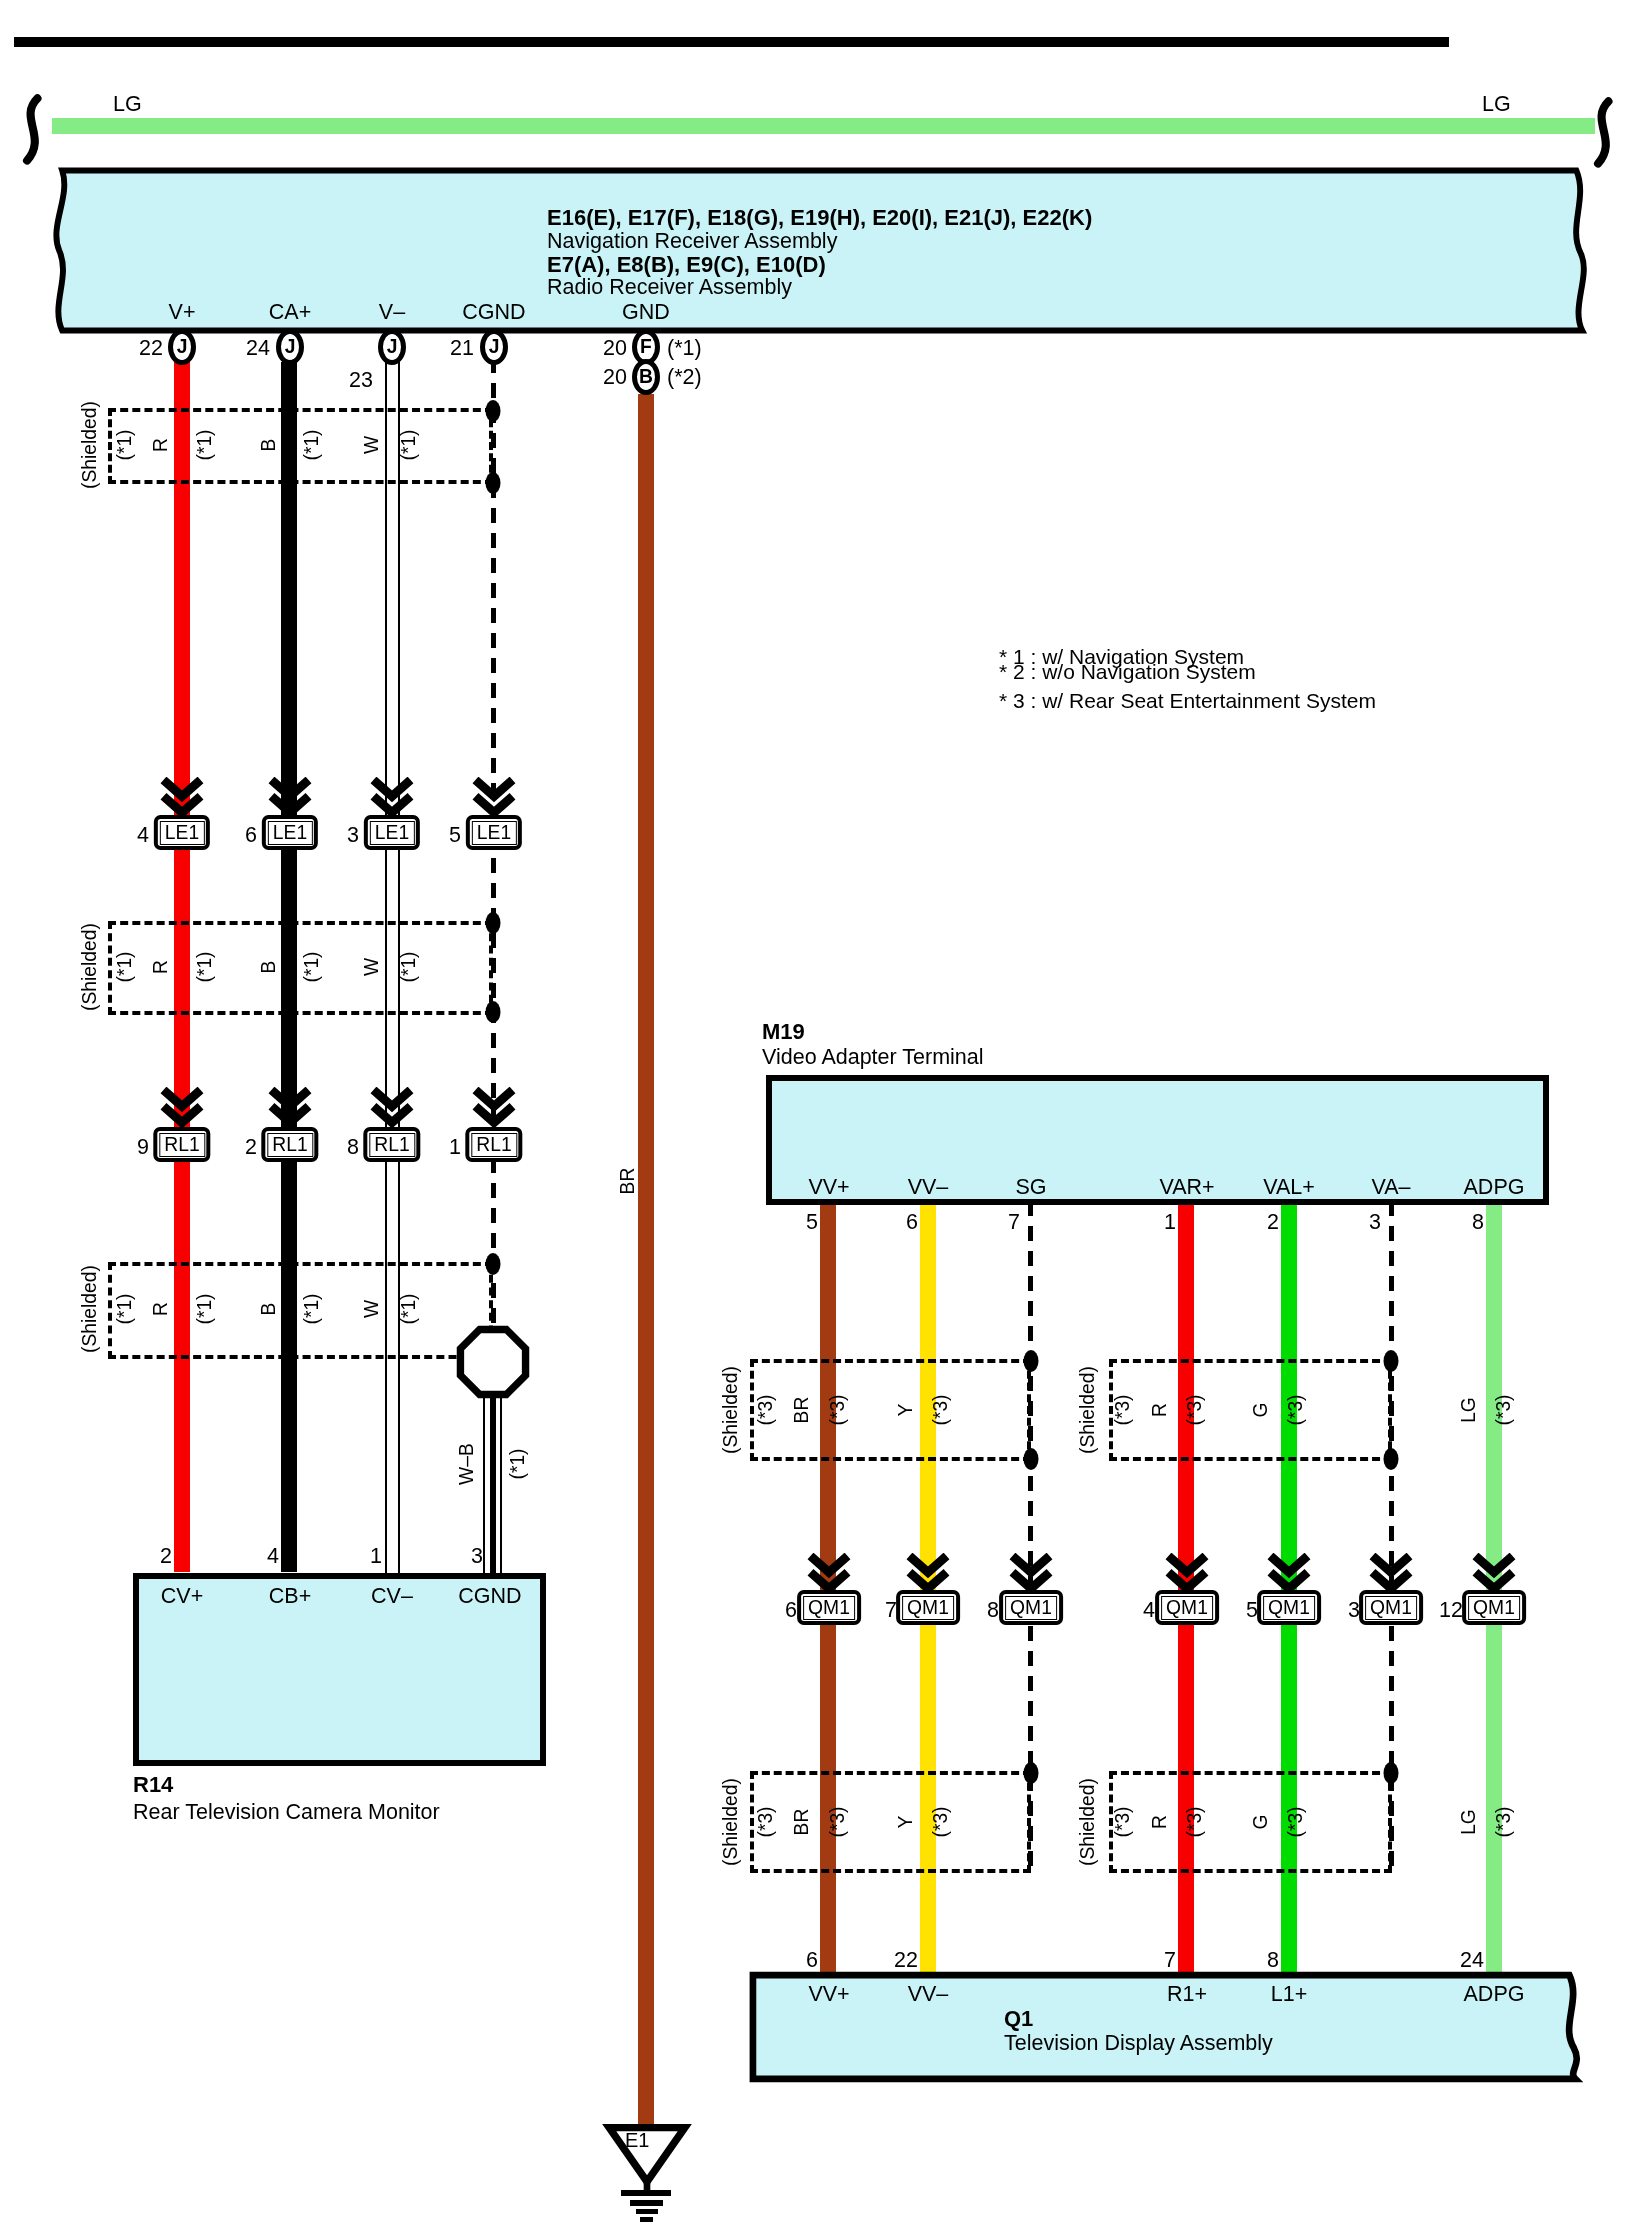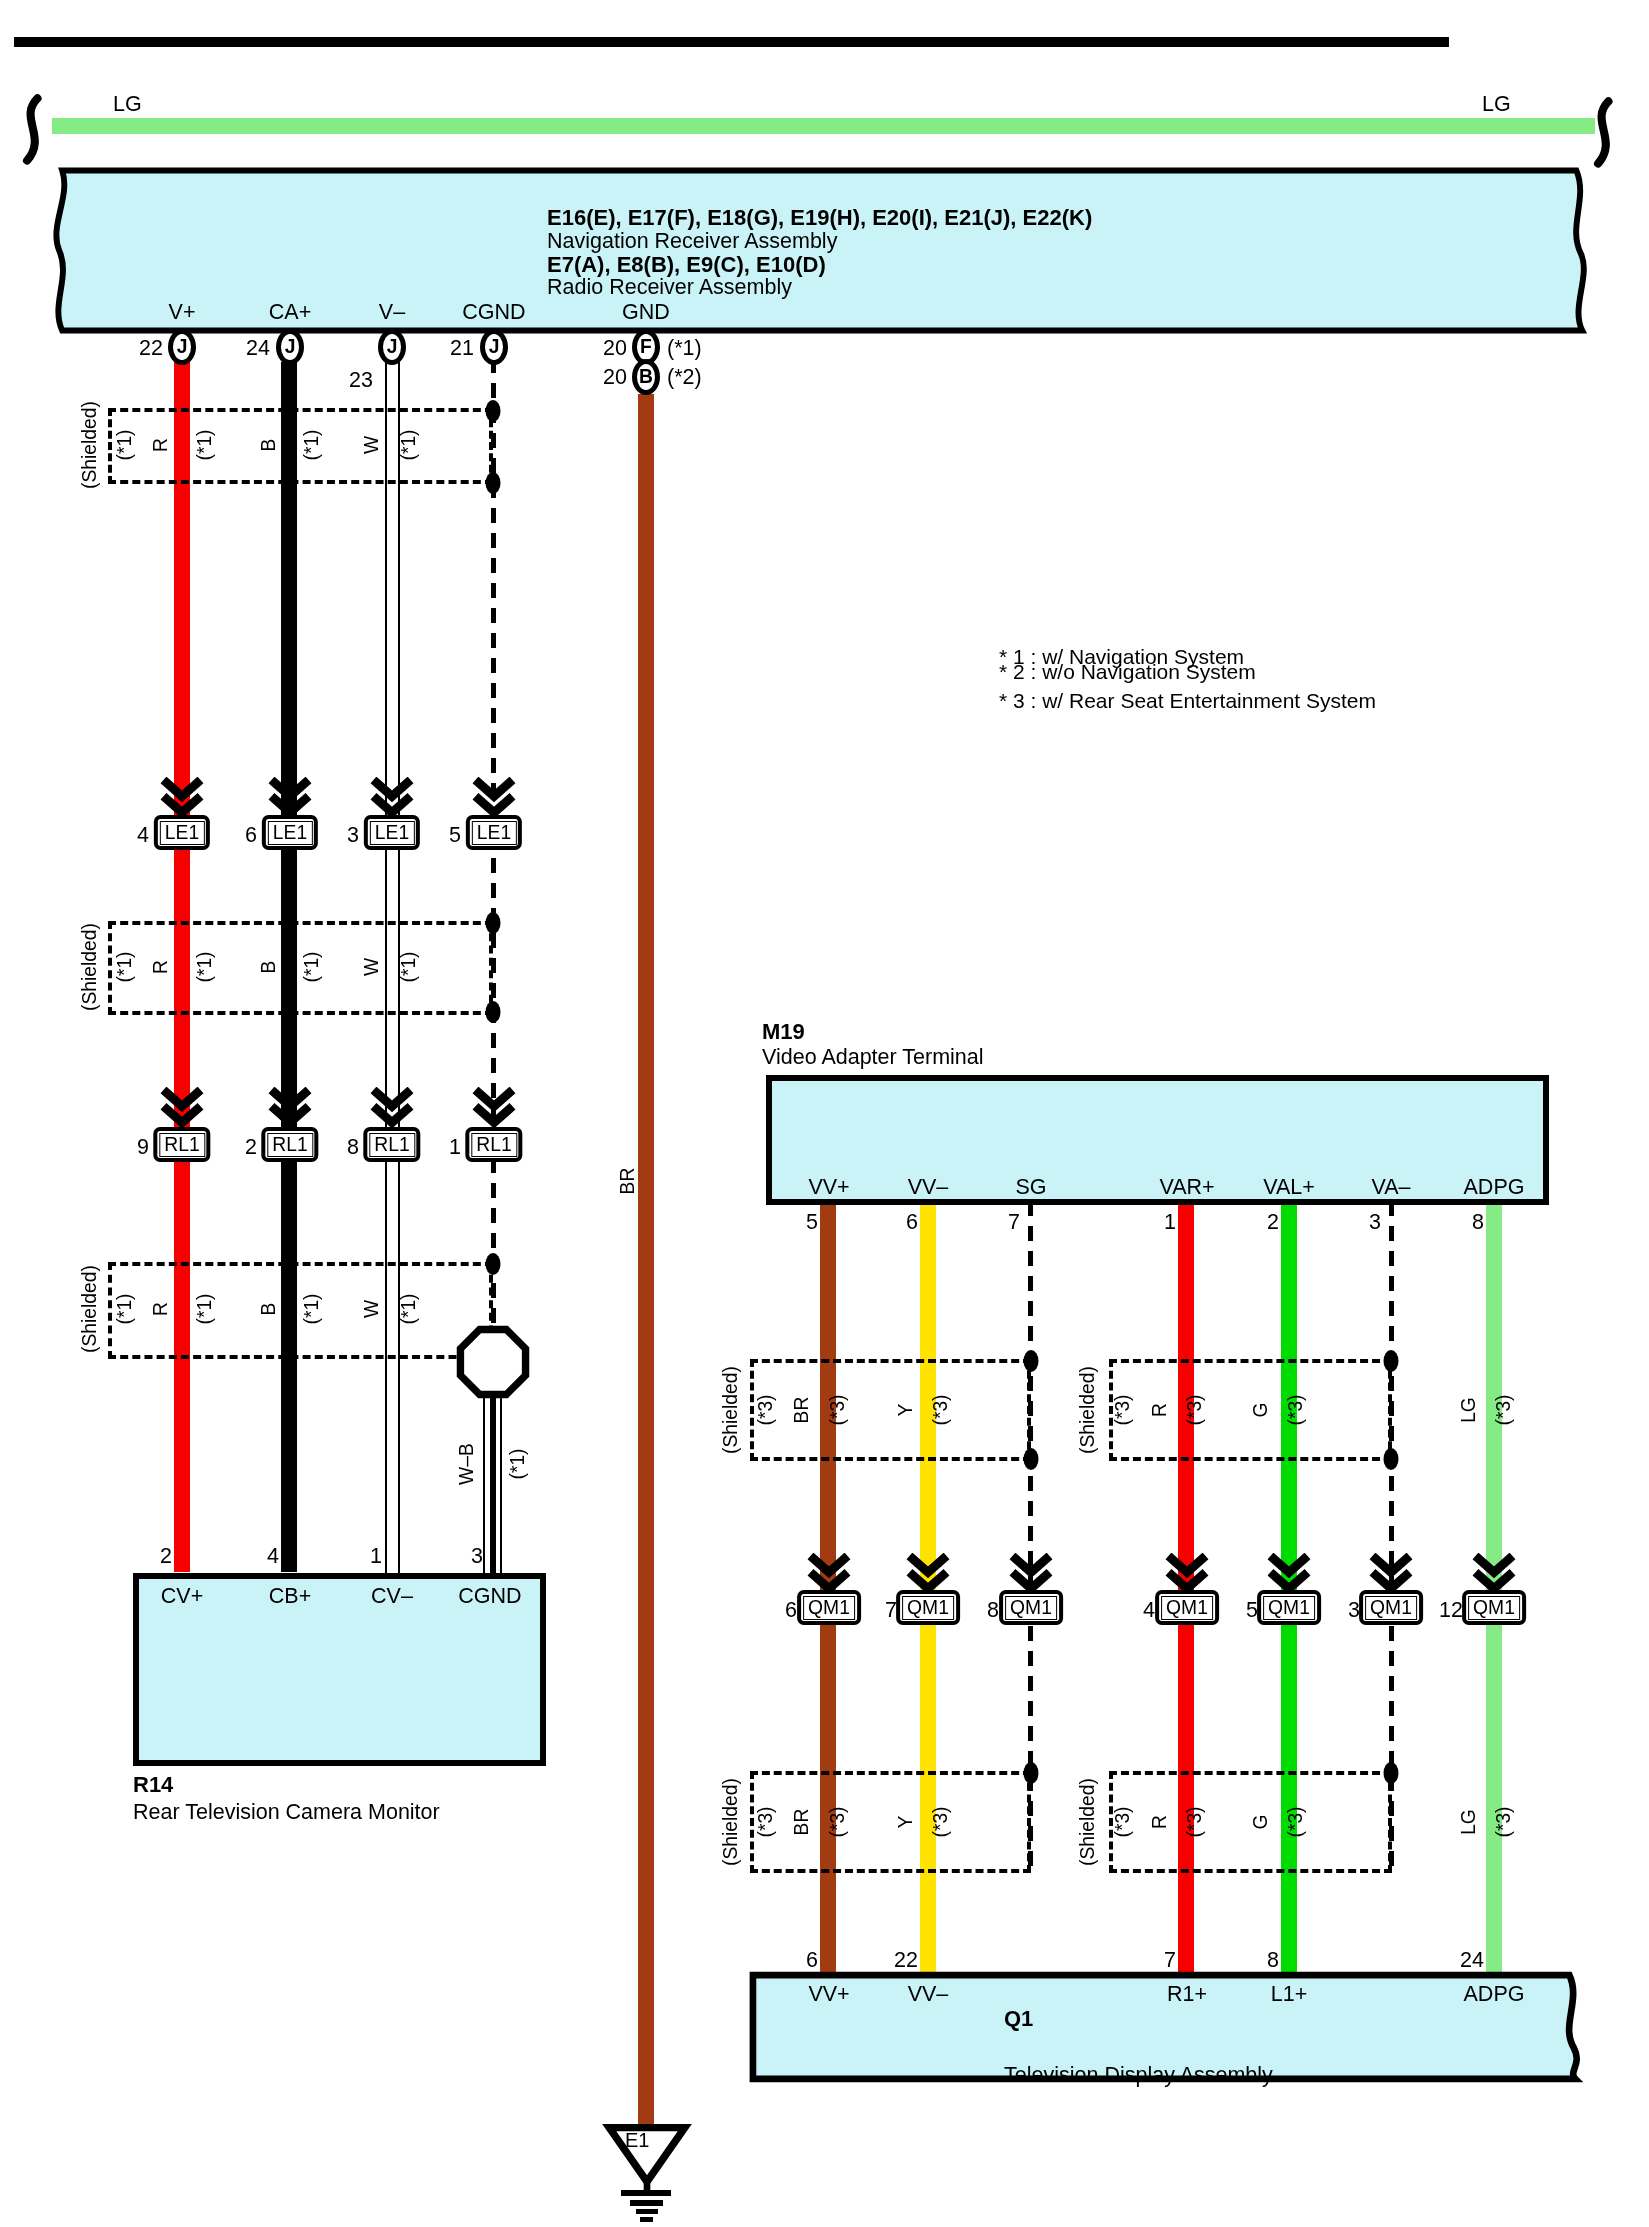--- a/index.html
+++ b/index.html
@@ -387,21 +387,21 @@
     <svg width="855" height="116" viewBox="0 0 1152 156">
       <path d="M 8 8 L 1108 8 C 1124 42 1096 76 1114 106 C 1126 128 1106 138 1116 148 L 8 148 Z" fill="#C9F3F7" stroke="#000" stroke-width="9"></path>
     </svg>
   </div>
   <div class="lab c" style="left:829px;top:1982px;">VV+</div>
   <div class="lab c" style="left:928px;top:1982px;">VV–</div>
   <div class="lab c" style="left:1187px;top:1982px;">R1+</div>
   <div class="lab c" style="left:1289px;top:1982px;">L1+</div>
   <div class="lab c" style="left:1494px;top:1982px;">ADPG</div>
   <div class="lab b" style="left:1004px;top:2006px;font-size:22px;">Q1</div>
-  <div class="lab" style="left:1004px;top:2031px;margin-top:32px;">Television Display Assembly</div>
+  <div class="lab" style="left:1004px;top:2031px;">Television Display Assembly</div>
 
   <div class="abs" style="left:600px;top:2121px;z-index:5;">
     <svg width="94" height="77" viewBox="0 0 126 104">
       <polygon points="12,9 114,9 63,82" fill="#fff" stroke="#000" stroke-width="10" stroke-linejoin="miter"></polygon>
       <line x1="63" y1="80" x2="63" y2="98" stroke="#000" stroke-width="9"></line>
     </svg>
   </div>
   <div class="lab" style="left:625px;top:2129px;font-size:20px;z-index:6;text-align:right;">E1</div>
   <div class="bar" style="left:621px;top:2190px;width:50px;height:6px;"></div>
   <div class="bar" style="left:630px;top:2200px;width:33px;height:6px;"></div>

